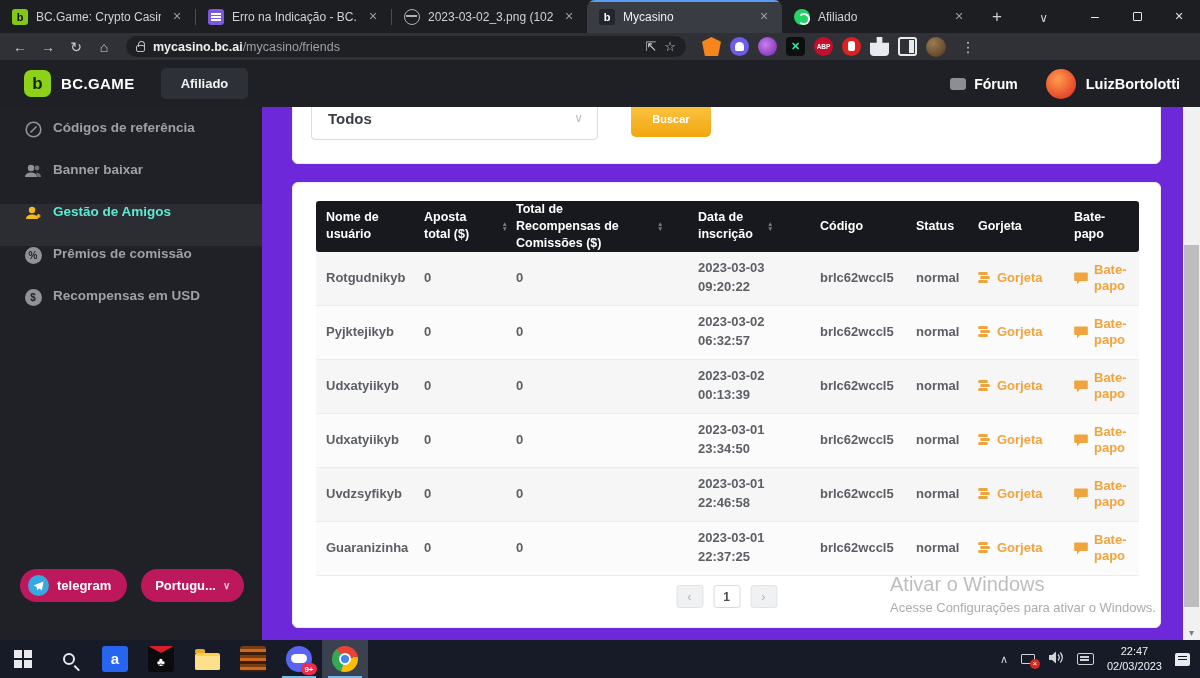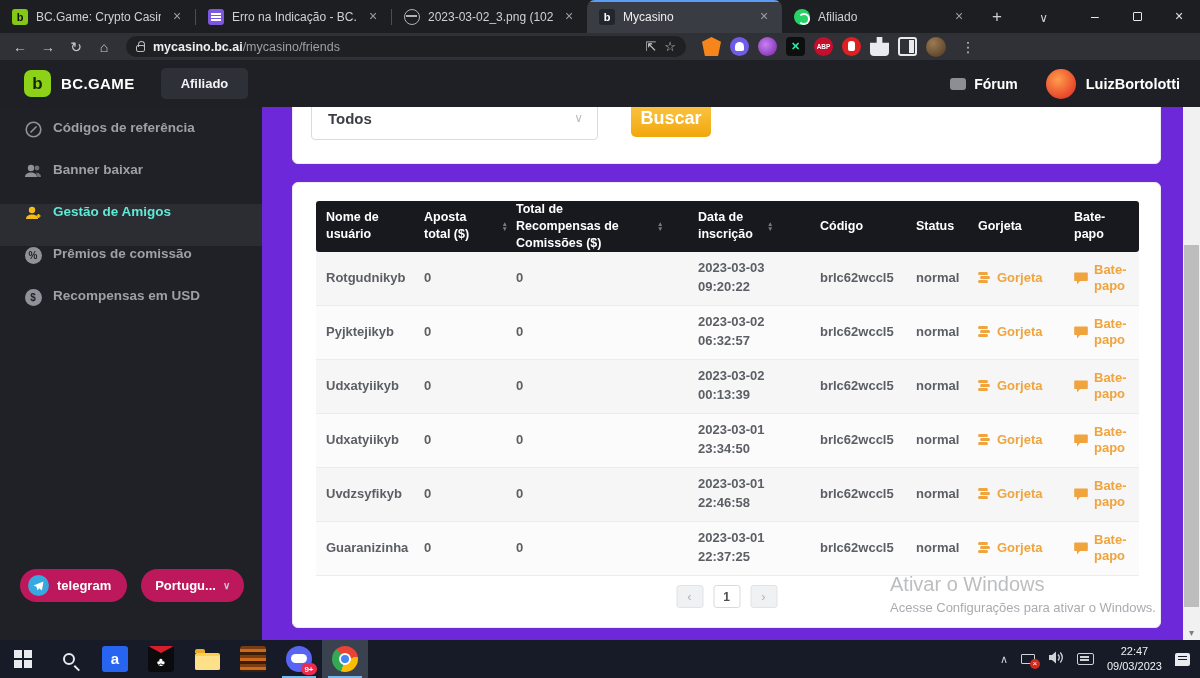--- a/index.html
+++ b/index.html
@@ -80,21 +80,21 @@
   .pillbtn.lang { padding:0 14px; gap:7px; }
   .tg-circle { width:21px; height:21px; border-radius:50%; background:#37a8e0; display:flex; align-items:center; justify-content:center; }
   .lang-chev { font-size:10px; color:#c6c9ce; }
 
   
   .main { flex:1; background:#6d28d9; position:relative; overflow:hidden; }
   .card { position:absolute; left:30px; right:22px; background:#fff; border:1px solid #ececee; border-radius:6px; }
   .card1 { top:-27px; height:84px; }
   .select { position:absolute; left:18px; top:15px; width:287px; height:44px; border:1px solid #d9dbde; border-radius:4px; background:#fff; display:flex; align-items:center; justify-content:space-between; padding:0 14px 0 16px; font-size:15px; color:#3b3e45; font-weight:bold; }
   .select .chev { color:#b9bdc3; font-size:12px; font-weight:normal; }
-  .buscar { position:absolute; left:338px; top:19px; width:80px; height:37px; border:none; border-radius:5px; background:linear-gradient(180deg,#fdc84b,#f1a70d); color:#fff; font-size:18px; font-weight:bold; font-family:"Liberation Sans",sans-serif; }
+  .buscar { position:absolute; left:338px; top:19px; width:80px; height:37px; border:none; border-radius:5px; background:linear-gradient(180deg,#fdc84b,#f1a70d); color:#fff; font-size:11px; font-weight:bold; font-family:"Liberation Sans",sans-serif; }
   .card2 { top:75px; height:446px; }
   .tablewrap { position:absolute; left:23px; right:21px; top:18px; }
   .tgrid { display:grid; grid-template-columns:108px 92px 182px 122px 96px 62px 96px 1fr; align-items:center; }
   .thead { background:#17191f; border-radius:3px; color:#fff; min-height:50px; }
   .th { font-size:12.5px; font-weight:bold; line-height:1.35; padding-right:8px; display:flex; align-items:center; }
   .th:first-child, .td:first-child { padding-left:10px; }
   .sortstack { display:flex; flex-direction:column; line-height:.85; font-size:6.5px; color:#767a82; margin-left:9px; }
   .trow { min-height:54px; border-bottom:1px solid #ececee; background:#f6f6f7; }
   .trow.alt { background:#fbfbfc; }
   .td { font-size:13px; font-weight:bold; color:#5b5e63; padding-right:8px; line-height:1.45; }
@@ -587,18 +587,18 @@
       <span class="tray-chev">∧</span>
       <span class="net"></span>
       <span><svg width="16" height="13" viewBox="0 0 16 13">
             <path d="M1 4h3l4-3.5v12L4 9H1z" fill="#cfd3d8"></path>
             <path d="M10 3.5q2.6 3 0 6" stroke="#cfd3d8" stroke-width="1.3" fill="none"></path>
             <path d="M12.3 1.5q4 5 0 10" stroke="#cfd3d8" stroke-width="1.3" fill="none"></path>
           </svg></span>
       <span class="kbd"></span>
       <span class="clock">
         <div>22:47</div>
-        <div>09/03/2023</div>
+        <div>02/03/2023</div>
       </span>
       <span class="notif"></span>
     </div>
   </div>
 </div>
 
 </body></html>

